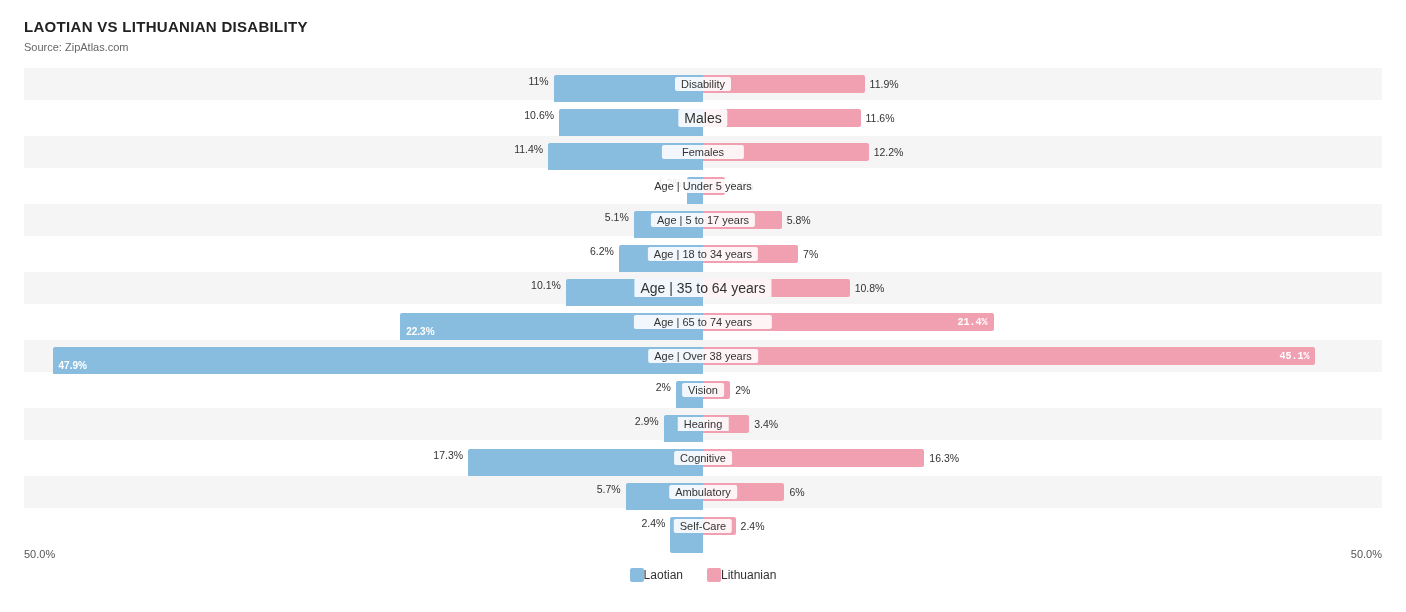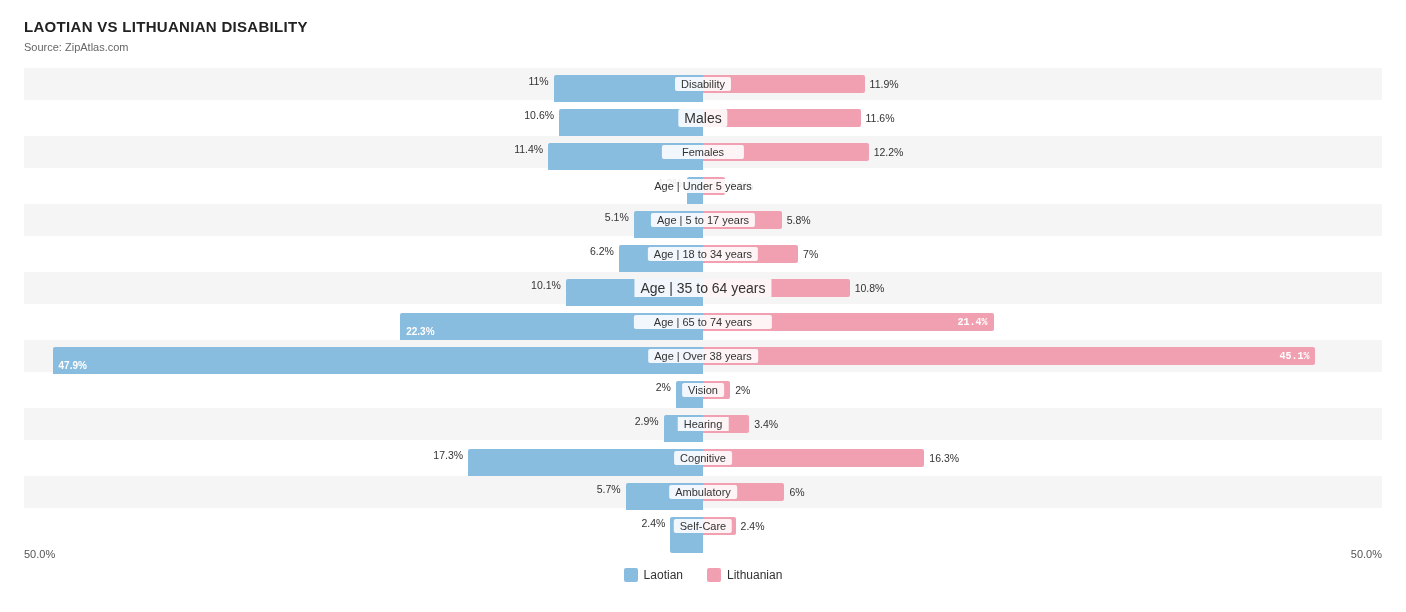--- a/index.html
+++ b/index.html
@@ -129,21 +129,20 @@
       display: flex;
       justify-content: center;
       gap: 24px;
       margin-top: 8px;
       font-size: 12px;
       color: #333;
     }
     .legend-item {
       display: flex;
       align-items: flex-end;
-      gap: 6px;
     }
     .legend-box {
       width: 14px;
       height: 14px;
       border-radius: 2px;
     }
     
     .val-inside-blue {
       position: absolute;
       left: 6px;

